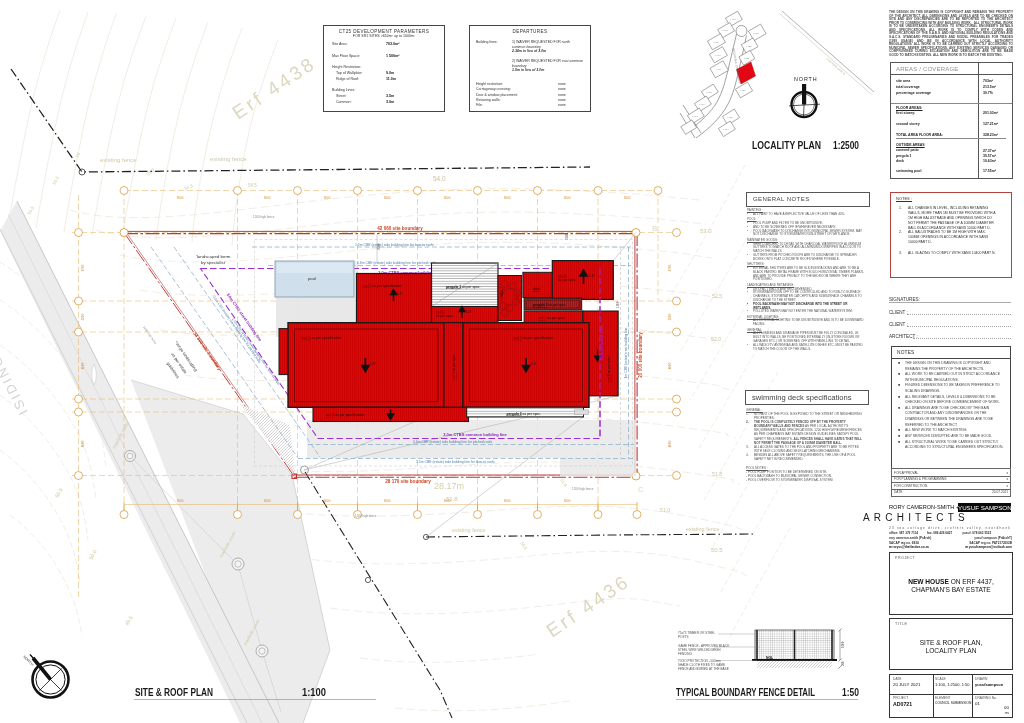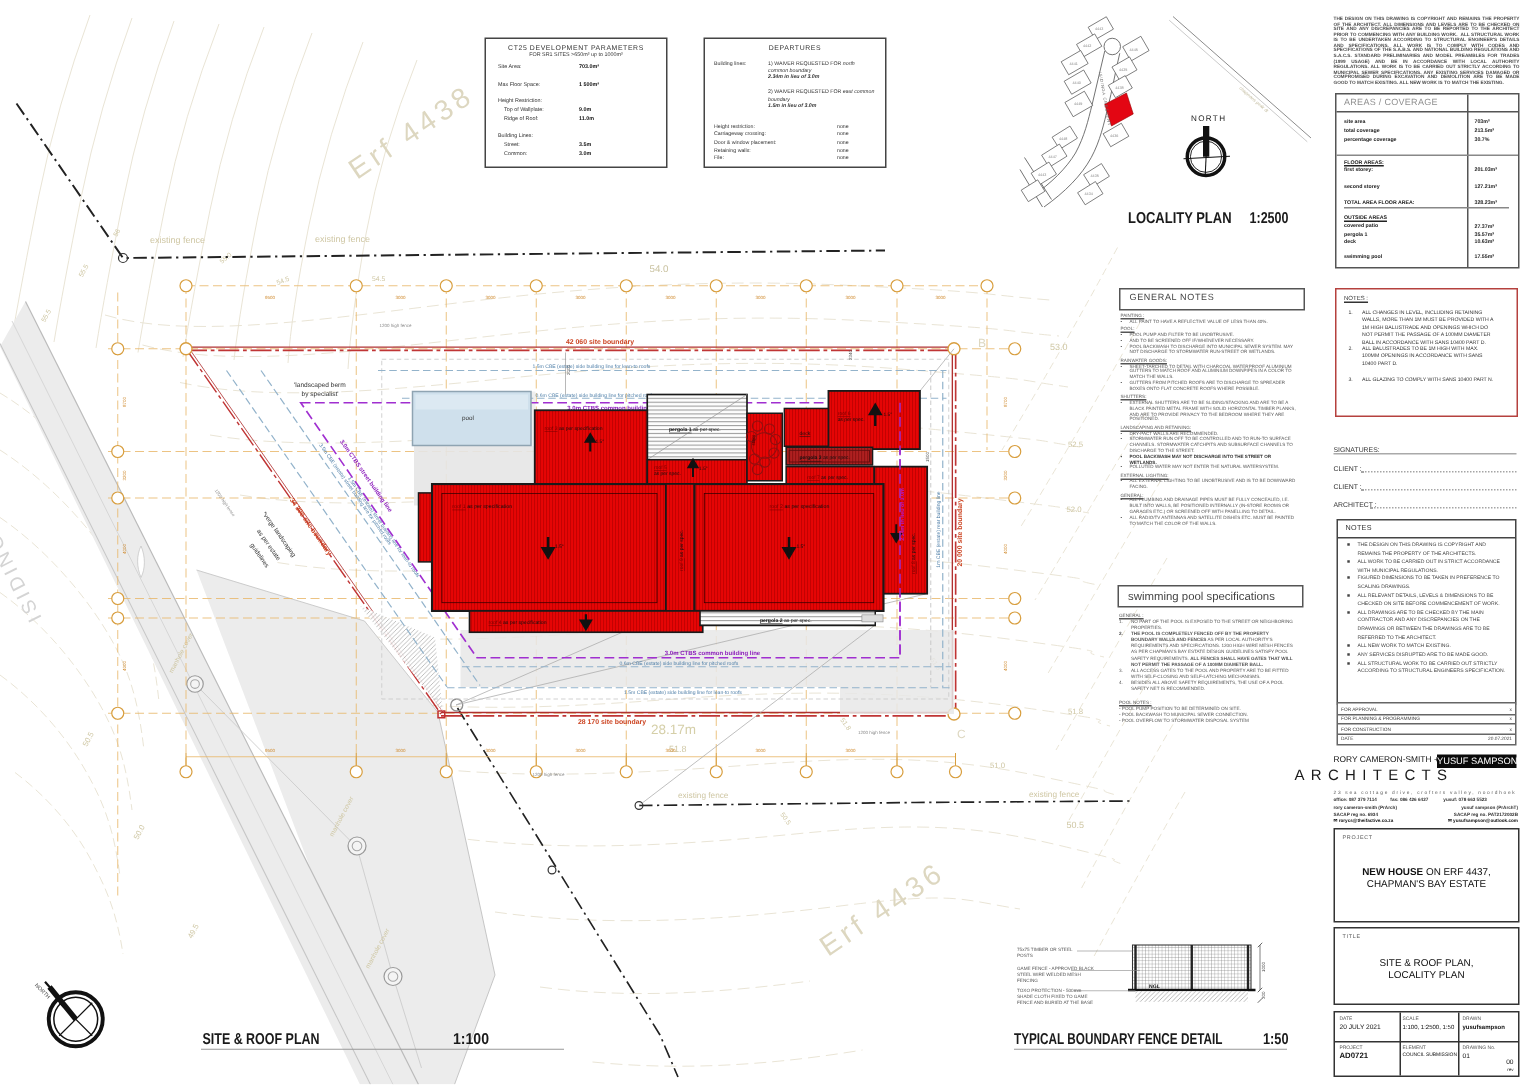--- a/index.html
+++ b/index.html
@@ -774,21 +774,21 @@
         <div style="width:6px">•</div>
         <div style="width:113px">ALL PLUMBING AND DRAINAGE PIPES MUST BE FULLY CONCEALED, I.E. BUILT INTO WALLS, BE POSITIONED INTERNALLY (IN-STORE ROOMS OR GARAGES ETC.) OR SCREENED OFF WITH PANELLING TO DETAIL.</div>
       </div>
   <div style="display:flex">
         <div style="width:6px">•</div>
         <div style="width:113px">ALL RADIO/TV ANTENNAS AND SATELLITE DISHES ETC. MUST BE PAINTED TO MATCH THE COLOR OF THE WALLS.</div>
       </div>
 </div>
 
 <div class="abs" style="left:745px;top:389.5px;width:122px;height:13.5px;border:0.9px solid #555;background:#fff">
-  <div style="margin:2px 0 0 6px;font-size:7.6px;color:#444">swimming pool specifications</div>
+  <div style="margin:2px 0 0 6px;font-size:7.6px;color:#444">swimming deck specifications</div>
 </div>
 
 <div class="abs" style="left:746px;top:408px;width:122px;font-size:3.1px;line-height:1.32;color:#555">
   <div><u>GENERAL :</u></div>
   <div style="display:flex">
         <div style="width:8px">1.</div>
         <div style="width:110px">NO PART OF THE POOL IS EXPOSED TO THE STREET OR NEIGHBORING PROPERTIES.</div>
       </div>
   <div style="display:flex">
         <div style="width:8px;font-weight:bold">2.</div>

